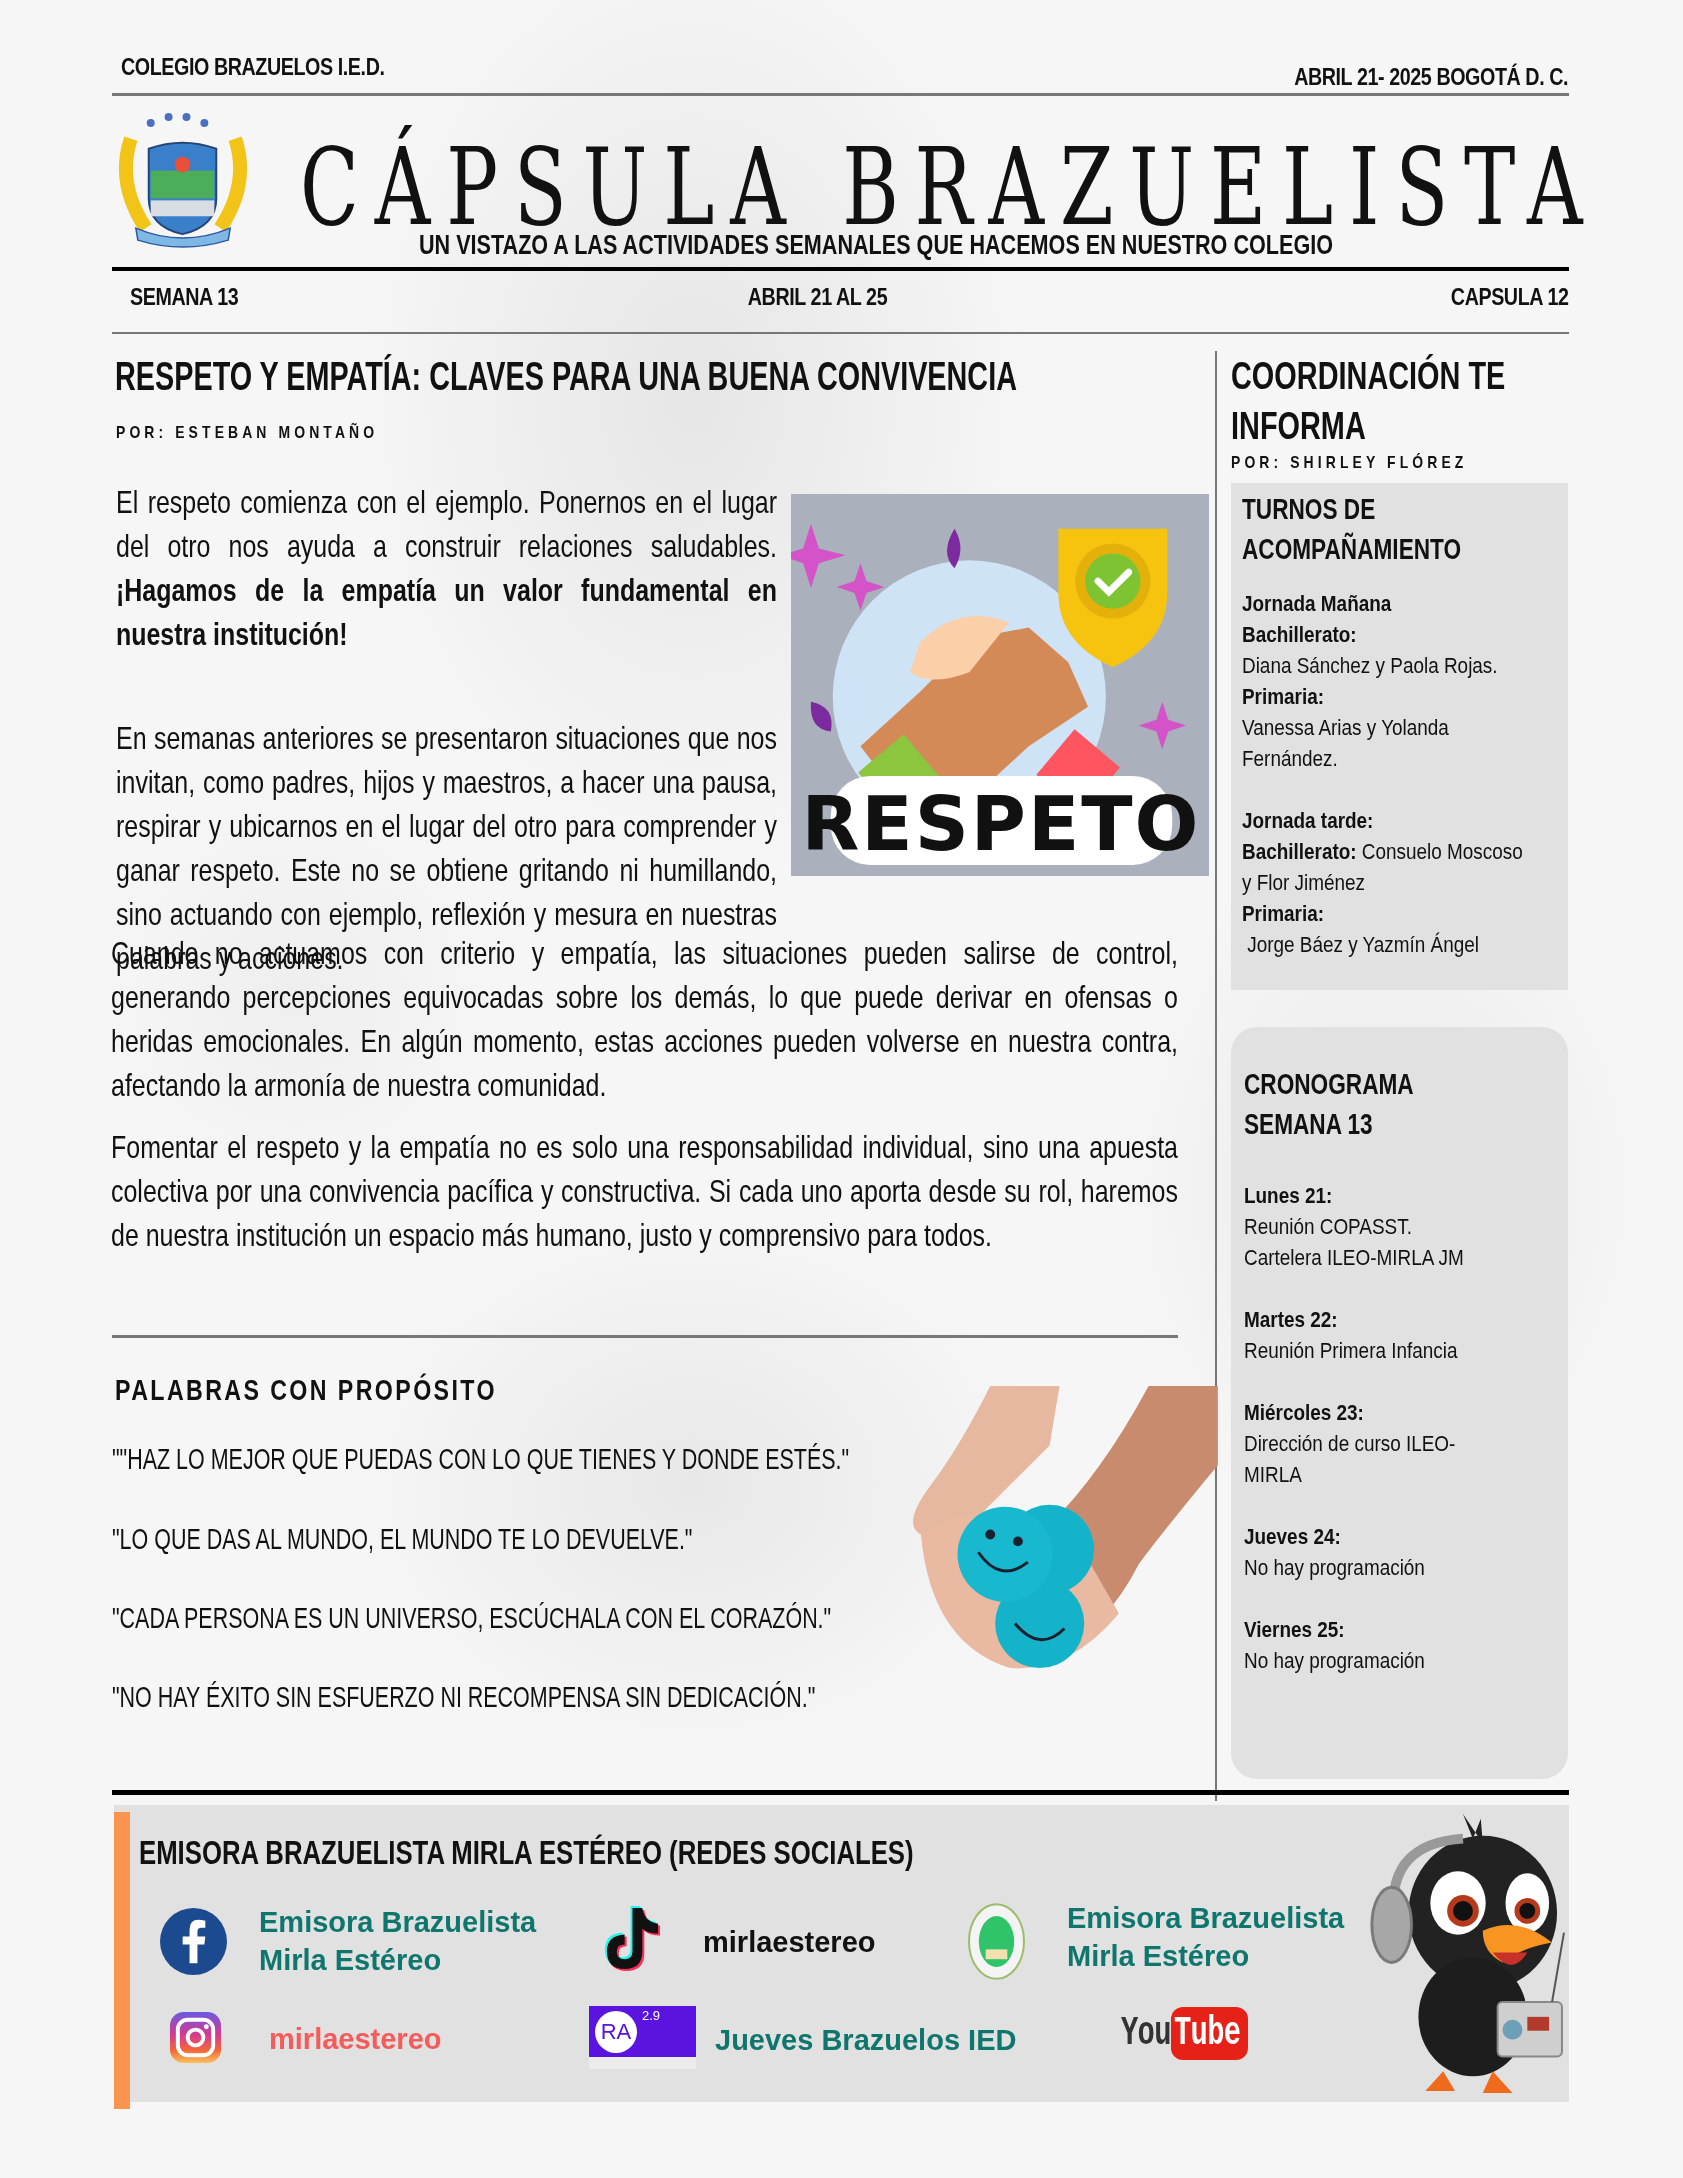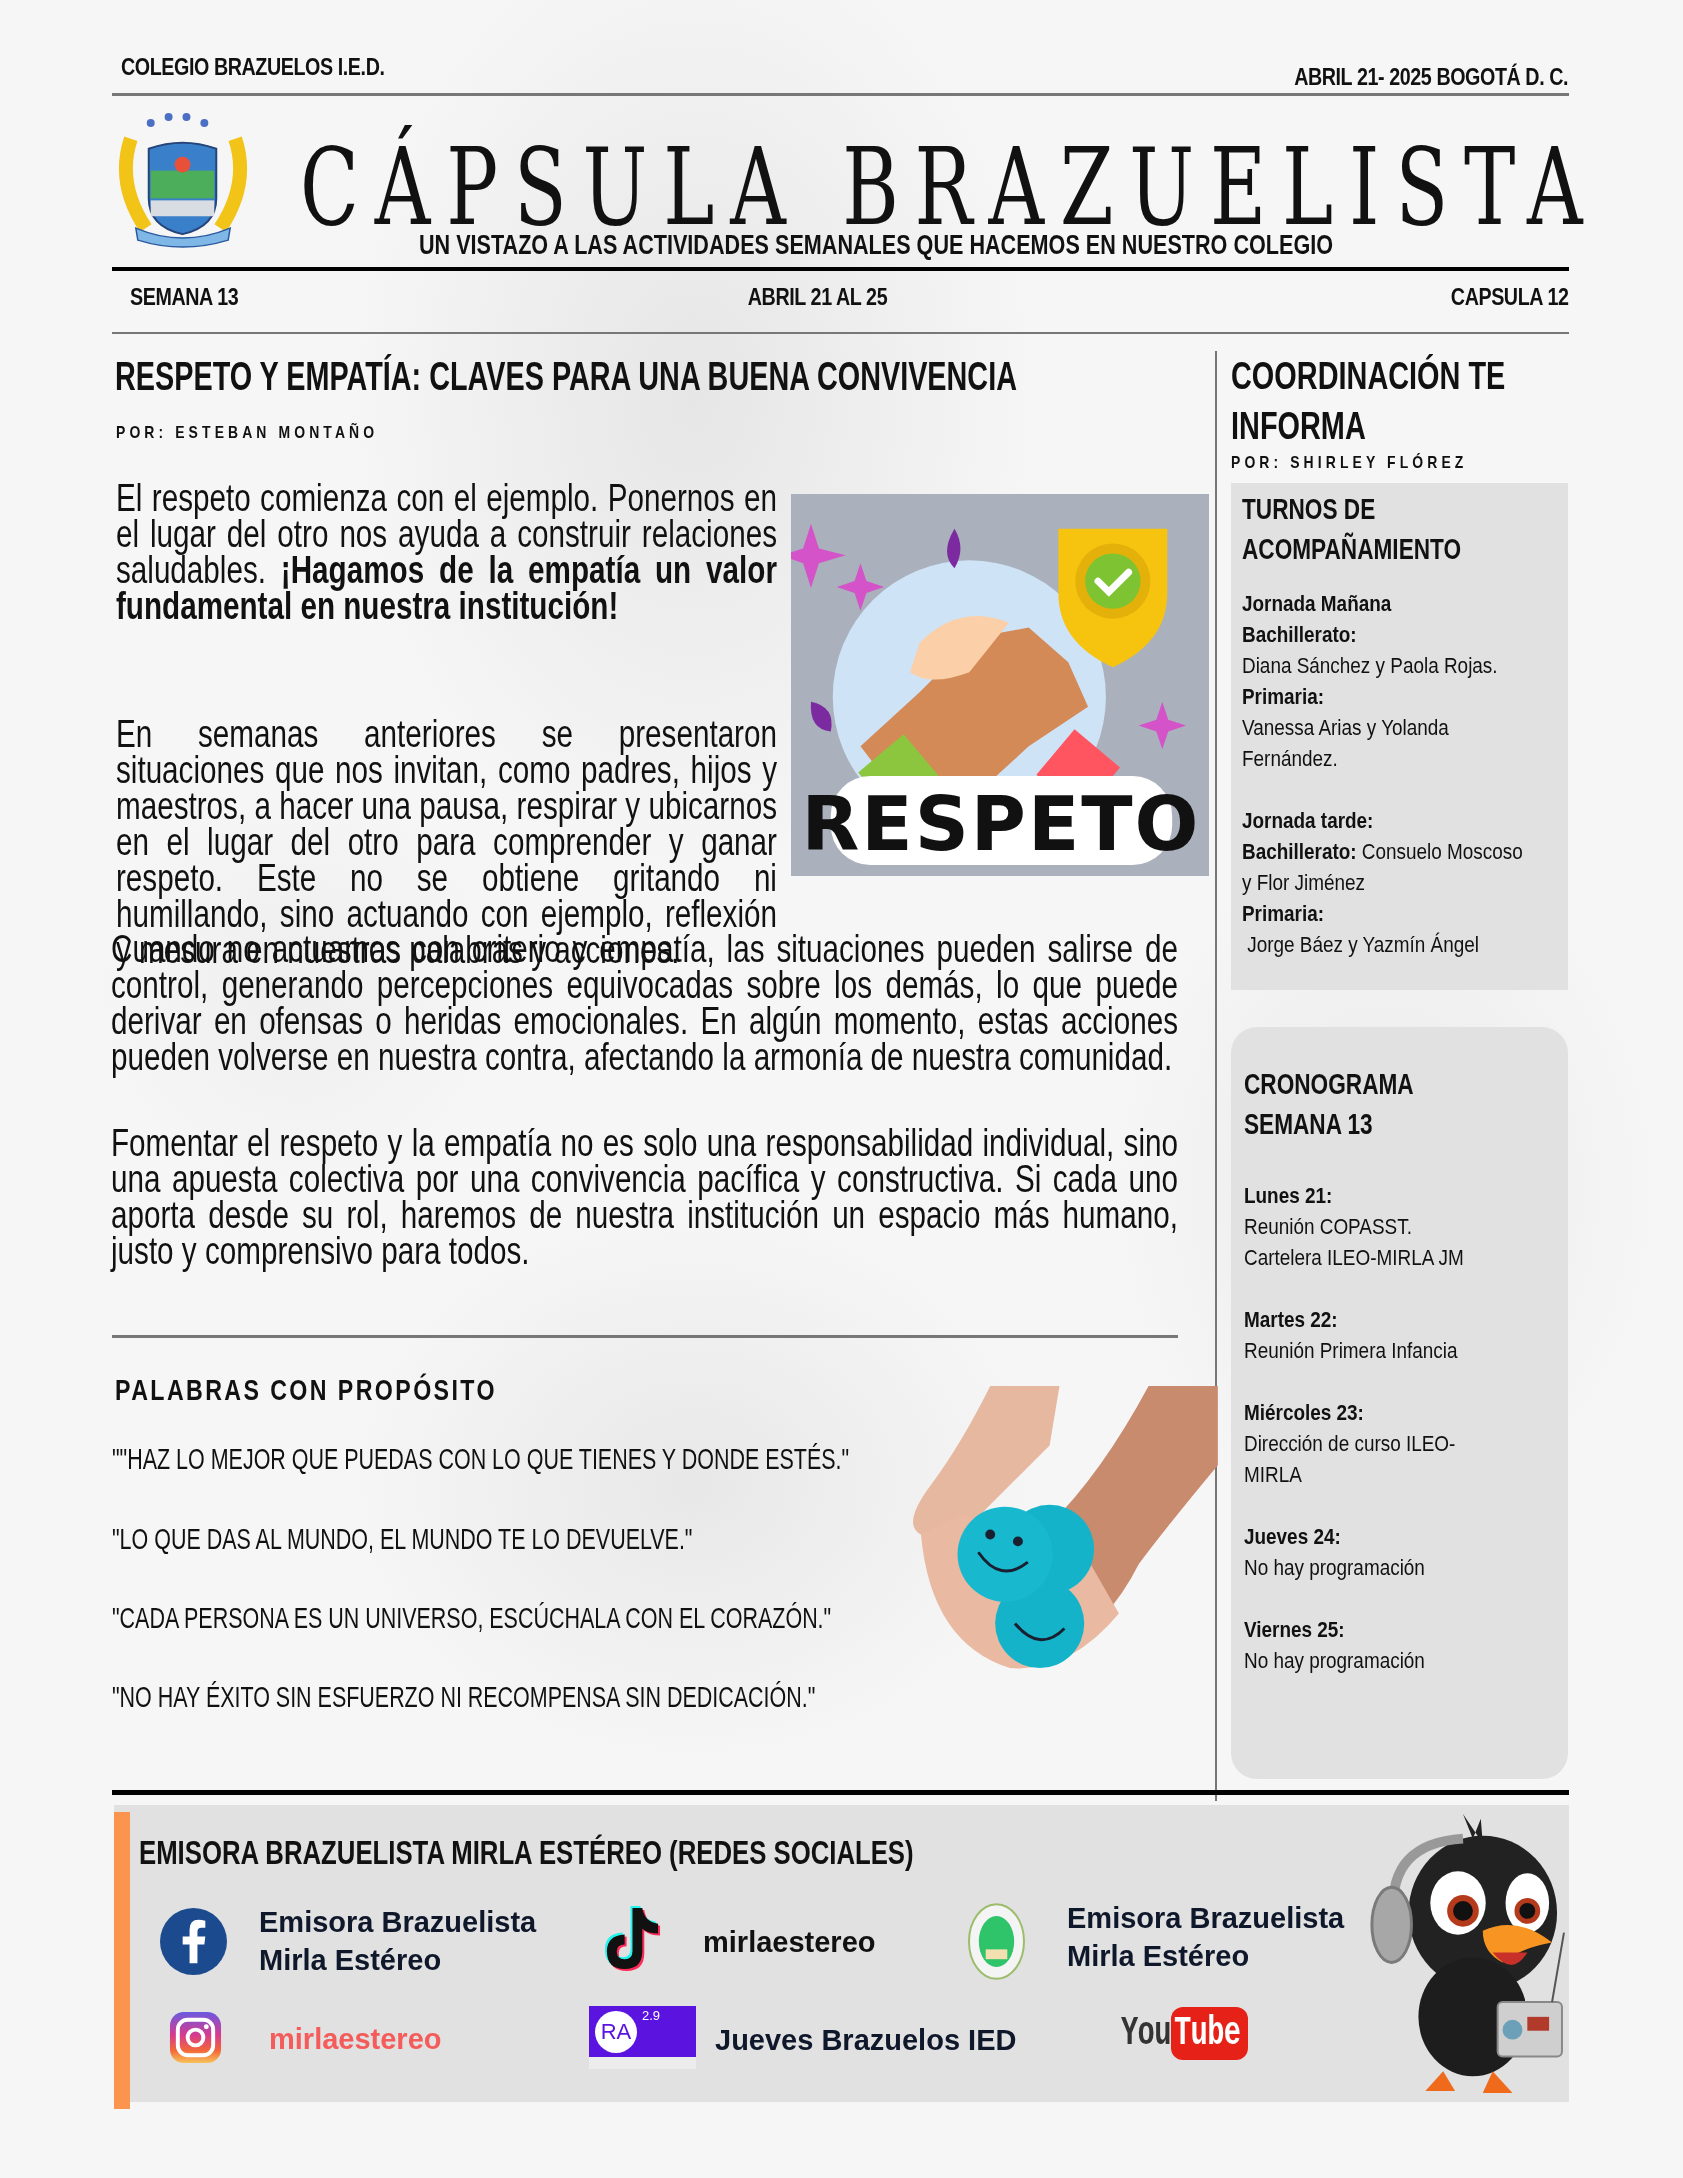--- a/index.html
+++ b/index.html
@@ -26,38 +26,38 @@
   .masthead {
     font-family: "DejaVu Serif", serif;
     font-size: 107px; font-weight: normal; letter-spacing: 22px;
     transform: scaleX(0.72); transform-origin: left top; white-space: nowrap; line-height: 1;
   }
   .tagline { font-weight: bold; font-size: 27px; transform: scaleX(0.80); transform-origin: center; text-align: center; white-space: nowrap; }
 
   .article-title { font-weight: bold; font-size: 40px; transform: scaleX(0.72); transform-origin: left center; white-space: nowrap; }
   .byline { font-weight: bold; font-size: 17px; letter-spacing: 5px; transform: scaleX(0.82); transform-origin: left center; white-space: nowrap; }
 
-  .body-text { font-size: 38px; line-height: 36px; text-align: justify; }
+  .body-text { font-size: 32px; line-height: 44px; text-align: justify; }
   .body-text .sq { display: block; transform: scaleX(0.78); transform-origin: left top; width: 128.2%; }
   .body-text b { font-weight: bold; }
 
   .quote { font-size: 29px; transform: scaleX(0.74); transform-origin: left center; white-space: nowrap; }
   .section-head { font-weight: bold; font-size: 29px; letter-spacing: 3px; transform: scaleX(0.80); transform-origin: left center; white-space: nowrap; }
 
   .side-title { font-weight: bold; font-size: 38px; line-height: 50px; transform: scaleX(0.76); transform-origin: left top; white-space: nowrap; }
   .side-box { position: absolute; background: #e1e1e1; padding-left: 20px; }
   .box-title { font-weight: bold; font-size: 29px; line-height: 40px; transform: scaleX(0.78); transform-origin: left top; white-space: nowrap; }
   .box-body { font-size: 22px; line-height: 31px; transform: scaleX(0.86); transform-origin: left top; width: 116%; }
   .box-body b { font-weight: bold; }
   .gap { height: 31px; }
 
   .footer { position: absolute; left: 114px; top: 1805px; width: 1455px; height: 297px; background: #e1e1e1; }
   .orange-bar { position: absolute; left: 114px; top: 1812px; width: 16px; height: 297px; background: #fa944f; }
   .footer-title { font-weight: bold; font-size: 33px; transform: scaleX(0.78); transform-origin: left center; white-space: nowrap; }
-  .soc-text { font-weight: bold; font-size: 29px; line-height: 38px; color: #0f172a; }
+  .soc-text { font-weight: bold; font-size: 29px; line-height: 38px; color: #0f766e; }
   .soc-text.black { color: #111; }
   .soc-text.red { color: #f45b5b; }
 </style>
 </head>
 <body>
 
 <div class="abs hdr-small" style="left:121px;top:53px;">COLEGIO BRAZUELOS I.E.D.</div>
 <div class="abs hdr-small right" style="right:115px;top:63px;">ABRIL 21- 2025 BOGOTÁ D. C.</div>
 <div class="line" style="left:112px;top:93px;width:1457px;height:3px;"></div>
 

